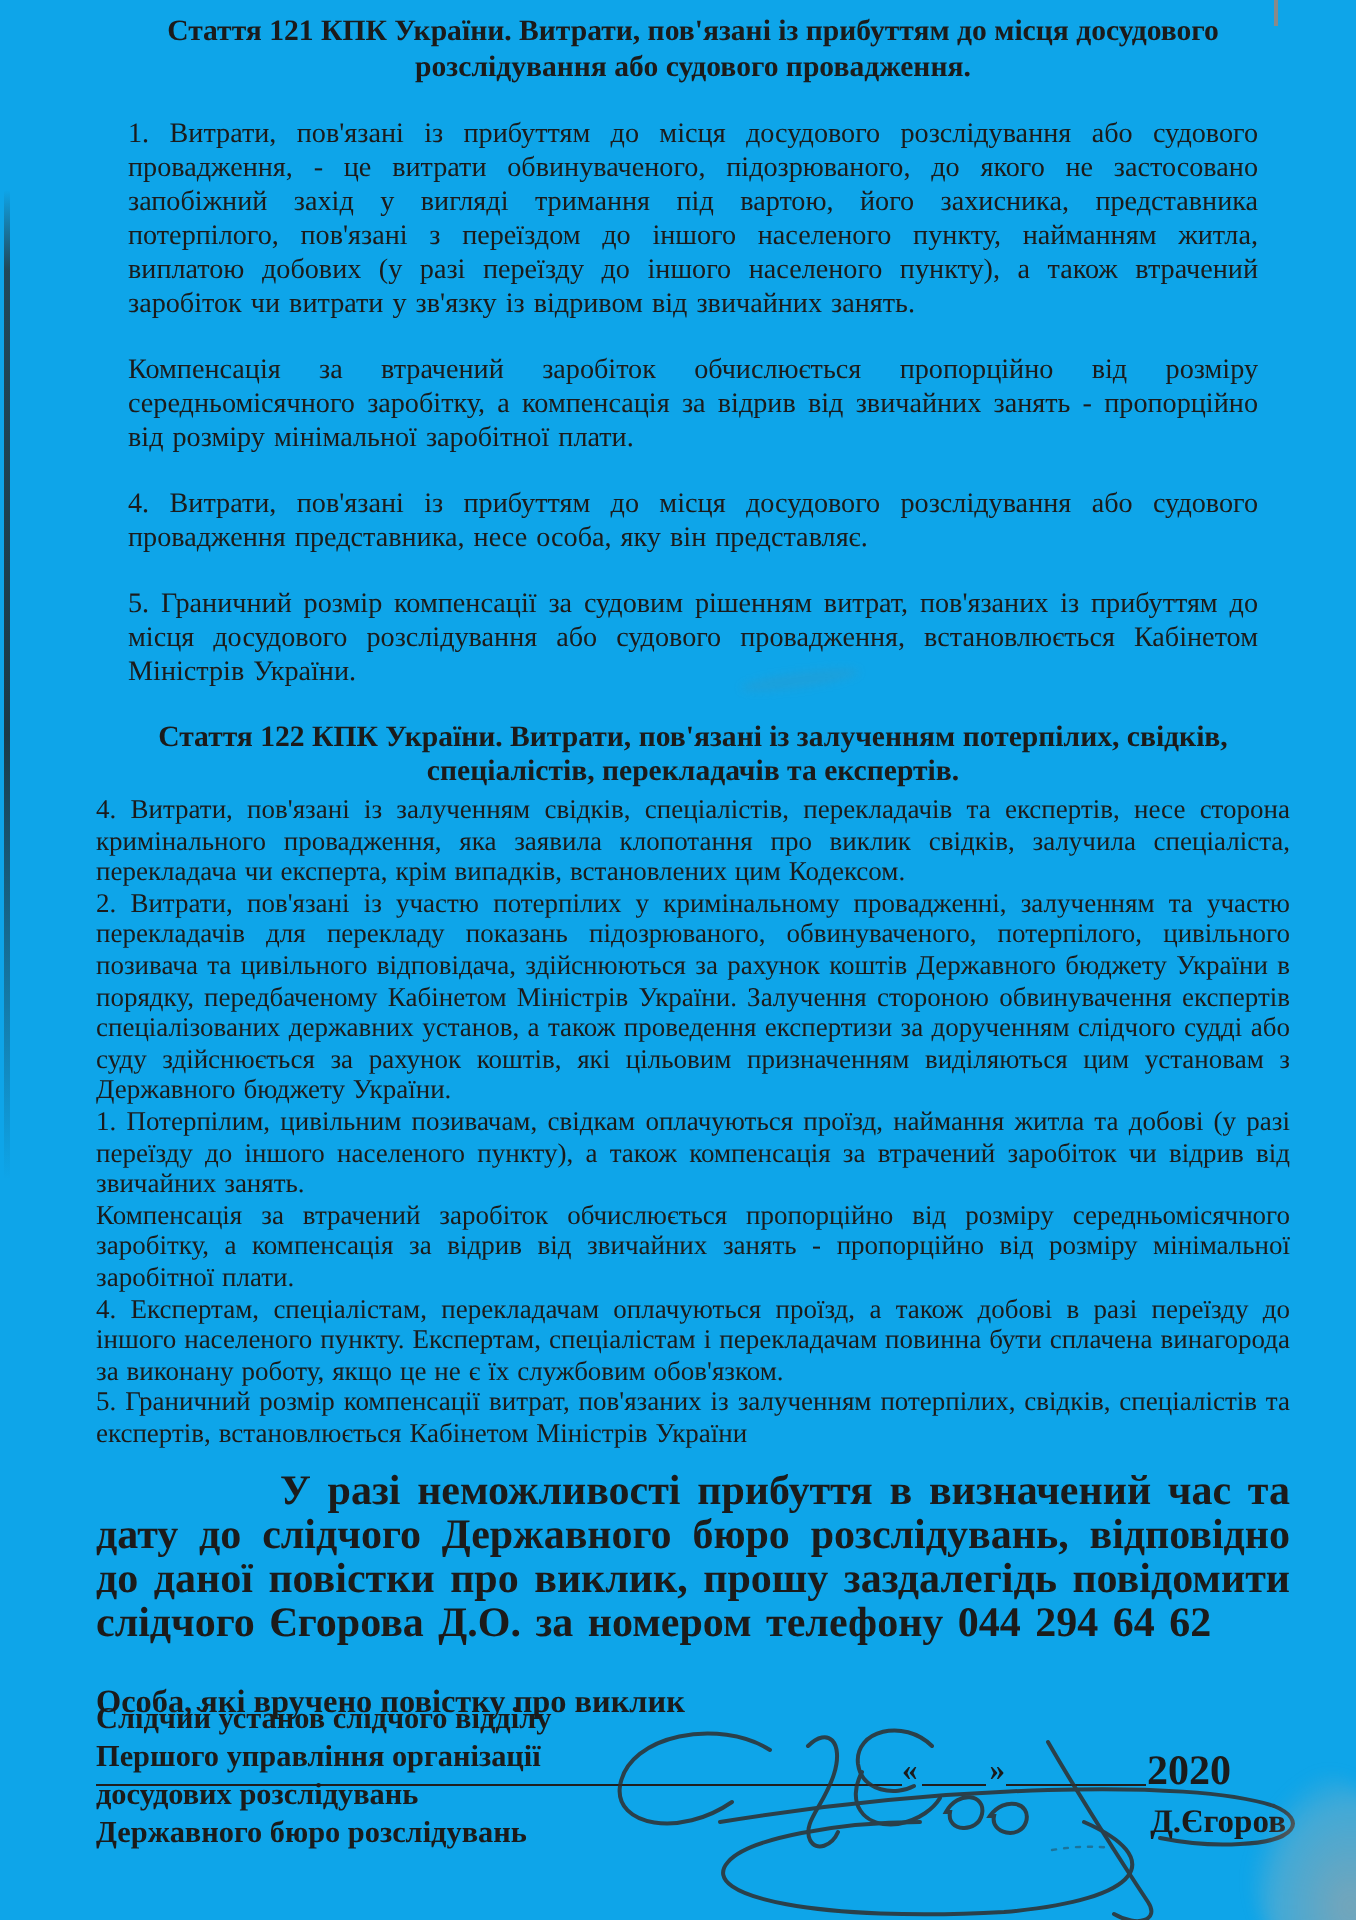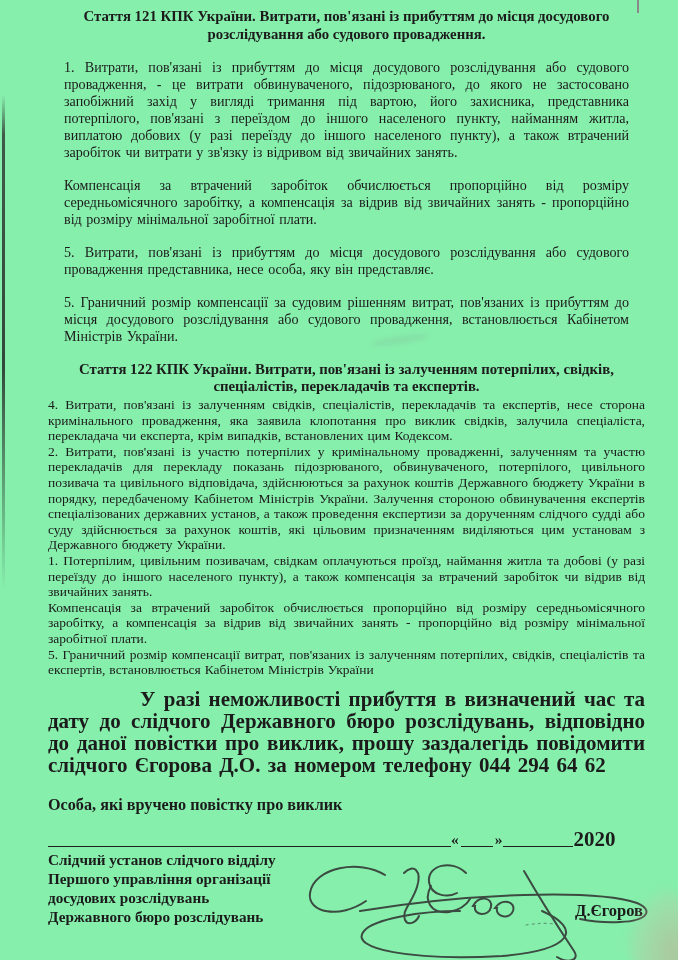--- a/index.html
+++ b/index.html
@@ -1,19 +1,19 @@
 <!DOCTYPE html>
 <html><head>
 <meta charset="utf-8">
 <style>
   html,body{margin:0;padding:0;background:#e8e8e8;}
   .page{
     position:relative;
     width:678px;height:960px;
-    background:#86efac;
+    background:#0ea5e9;
     overflow:hidden;
     font-family:"Liberation Serif","DejaVu Serif",serif;
     color:#1b1b1b;
     box-shadow:0 0 4px rgba(0,0,0,.25);
   }
   .content{position:absolute;left:48px;top:7px;width:597px;}
   .article-heading{
     font-size:14.8px;font-weight:bold;text-align:center;
     line-height:18px;margin:0 0 3px 0;
   }
@@ -64,30 +64,31 @@
 <body>
 
 <div class="page">
 
   <div class="content">
 
     <section class="a121">
       <h1 class="article-heading">Стаття 121 КПК України. Витрати, пов'язані із прибуттям до місця досудового розслідування або судового провадження.</h1>
       <p>1. Витрати, пов'язані із прибуттям до місця досудового розслідування або судового провадження, - це витрати обвинуваченого, підозрюваного, до якого не застосовано запобіжний захід у вигляді тримання під вартою, його захисника, представника потерпілого, пов'язані з переїздом до іншого населеного пункту, найманням житла, виплатою добових (у разі переїзду до іншого населеного пункту), а також втрачений заробіток чи витрати у зв'язку із відривом від звичайних занять.</p>
       <p>Компенсація за втрачений заробіток обчислюється пропорційно від розміру середньомісячного заробітку, а компенсація за відрив від звичайних занять - пропорційно від розміру мінімальної заробітної плати.</p>
-      <p>5. Витрати, пов'язані із прибуттям до місця досудового розслідування або судового провадження представника, несе особа, яку він представляє.</p>
+      <p>4. Витрати, пов'язані із прибуттям до місця досудового розслідування або судового провадження представника, несе особа, яку він представляє.</p>
       <p>5. Граничний розмір компенсації за судовим рішенням витрат, пов'язаних із прибуттям до місця досудового розслідування або судового провадження, встановлюється Кабінетом Міністрів України.</p>
     </section>
 
     <section class="a122">
       <h1 class="article-heading">Стаття 122 КПК України. Витрати, пов'язані із залученням потерпілих, свідків, спеціалістів, перекладачів та експертів.</h1>
       <p>4. Витрати, пов'язані із залученням свідків, спеціалістів, перекладачів та експертів, несе сторона кримінального провадження, яка заявила клопотання про виклик свідків, залучила спеціаліста, перекладача чи експерта, крім випадків, встановлених цим Кодексом.</p>
       <p>2. Витрати, пов'язані із участю потерпілих у кримінальному провадженні, залученням та участю перекладачів для перекладу показань підозрюваного, обвинуваченого, потерпілого, цивільного позивача та цивільного відповідача, здійснюються за рахунок коштів Державного бюджету України в порядку, передбаченому Кабінетом Міністрів України. Залучення стороною обвинувачення експертів спеціалізованих державних установ, а також проведення експертизи за дорученням слідчого судді або суду здійснюється за рахунок коштів, які цільовим призначенням виділяються цим установам з Державного бюджету України.</p>
       <p>1. Потерпілим, цивільним позивачам, свідкам оплачуються проїзд, наймання житла та добові (у разі переїзду до іншого населеного пункту), а також компенсація за втрачений заробіток чи відрив від звичайних занять.</p>
       <p>Компенсація за втрачений заробіток обчислюється пропорційно від розміру середньомісячного заробітку, а компенсація за відрив від звичайних занять - пропорційно від розміру мінімальної заробітної плати.</p>
+      <p>4. Експертам, спеціалістам, перекладачам оплачуються проїзд, а також добові в разі переїзду до іншого населеного пункту. Експертам, спеціалістам і перекладачам повинна бути сплачена винагорода за виконану роботу, якщо це не є їх службовим обов'язком.</p>
       <p>5. Граничний розмір компенсації витрат, пов'язаних із залученням потерпілих, свідків, спеціалістів та експертів, встановлюється Кабінетом Міністрів України</p>
     </section>
 
     <p class="notice">У разі неможливості прибуття в визначений час та дату до слідчого Державного бюро розслідувань, відповідно до даної повістки про виклик, прошу заздалегідь повідомити слідчого Єгорова Д.О. за номером телефону 044 294 64 62</p>
 
     <p class="recipient">Особа, які вручено повістку про виклик</p>
 
     <div class="dateline">
       <span class="blank long"></span>
       <span class="quote">«</span>

